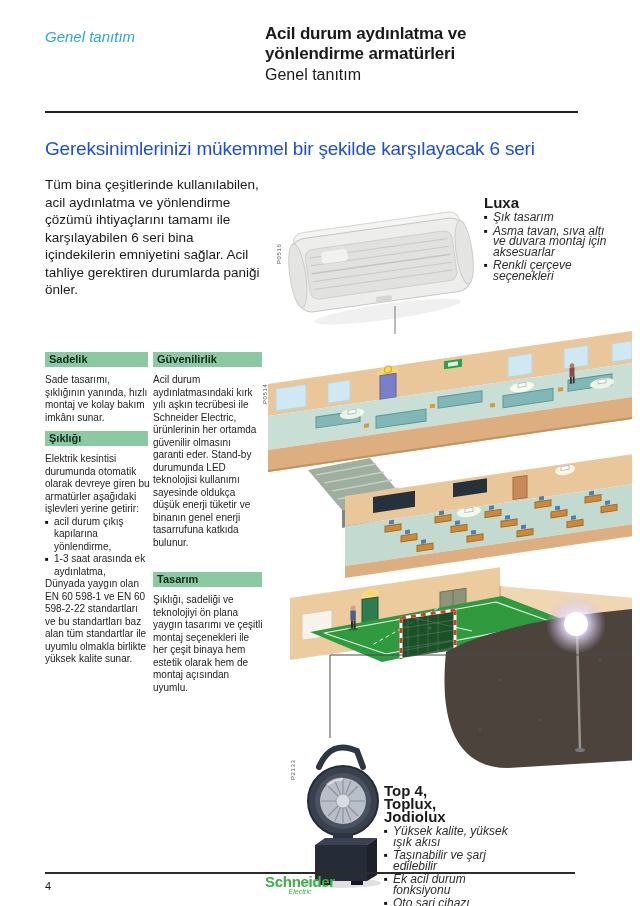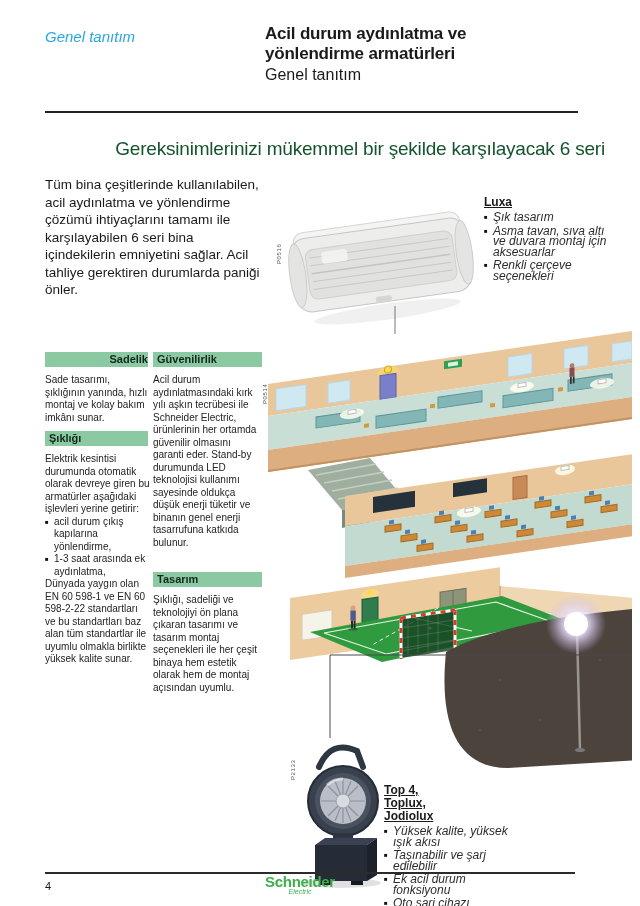--- a/index.html
+++ b/index.html
@@ -11,44 +11,44 @@
 
   
   .eyebrow { left:45px; top:28px; font-size:15px; font-style:italic; color:#2ba6df; }
   .title-block { left:265px; top:24px; width:330px; }
   .title-line { font-size:17px; font-weight:bold; line-height:20px; letter-spacing:-.2px; }
   .subtitle { font-size:16px; line-height:20px; margin-top:1px; }
   .top-rule { left:45px; top:111px; width:533px; height:2px; background:#222; }
   .edge-marker { left:632px; top:114px; width:8px; height:7px; background:#34a853; }
 
   
-  .headline { left:45px; top:138px; width:560px; font-size:19px; color:#14532d; letter-spacing:-.2px;text-align:right; }
+  .headline { left:45px; top:138px; width:560px; font-size:19px; color:#1d4ed8; letter-spacing:-.2px; }
   .intro { left:45px; top:176px; width:219px; font-size:13.5px; line-height:17.5px; }
 
   
   .prod-label { width:132px; }
   .luxa-label { left:484px; top:196px; }
   .top4-label { left:384px; top:784px; width:134px; }
-  .prod-name { font-size:12px; font-weight:bold; line-height:13px;text-decoration:underline; }
+  .prod-name { font-size:15px; font-weight:bold; line-height:13px; }
   .feat { font-size:12px; font-style:italic; color:#2c2c2c; line-height:10.5px; margin-top:3px; padding-left:9px; position:relative; }
   .feat::before { content:"■"; position:absolute; left:0; top:0; font-size:6px; font-style:normal; color:#111; }
 
   
   .photo-code { font-size:6px; color:#555; letter-spacing:.6px;
     transform:rotate(-90deg); transform-origin:left top; white-space:nowrap; }
 
   
   .sec-head { height:14px; background:#8bc9a3; font-size:11px; font-weight:bold;
     color:#12281c; padding:1px 0 0 4px; }
   .sec-body { font-size:10px; line-height:12.5px; color:#222; }
   .sec-body p { margin:0 0 0 0; }
   .sec-bullet { position:relative; padding-left:9px; }
   .sec-bullet::before { content:"■"; position:absolute; left:0; top:0; font-size:6px; color:#111; }
 
-  .col-l-head1 { left:45px; top:352px; width:99px;text-align:right; }
+  .col-l-head1 { left:45px; top:352px; width:99px; }
   .col-l-body1 { left:45px; top:374px; width:104px; }
   .col-l-head2 { left:45px; top:431px; width:99px; }
   .col-l-body2 { left:45px; top:453px; width:105px; }
   .col-m-head1 { left:153px; top:352px; width:105px; }
   .col-m-body1 { left:153px; top:374px; width:108px; }
   .col-m-head2 { left:153px; top:572px; width:105px; }
   .col-m-body2 { left:153px; top:594px; width:110px; }
 
   
   .luxa-photo { left:283px; top:198px; width:196px; height:132px; }
@@ -116,21 +116,21 @@
     <p>Elektrik kesintisi durumunda otomatik olarak devreye giren bu armatürler aşağıdaki işlevleri yerine getirir:</p>
     <div class="sec-bullet">acil durum çıkış kapılarına yönlendirme,</div>
     <div class="sec-bullet">1-3 saat arasında ek aydınlatma,</div>
     <p>Dünyada yaygın olan EN 60 598-1 ve EN 60 598-2-22 standartları ve bu standartları baz alan tüm standartlar ile uyumlu olmakla birlikte yüksek kalite sunar.</p>
   </div>
 
   <div class="abs sec-head col-m-head1">Güvenilirlik</div>
   <div class="abs sec-body col-m-body1">Acil durum aydınlatmasındaki kırk yılı aşkın tecrübesi ile Schneider Electric, ürünlerinin her ortamda güvenilir olmasını garanti eder. Stand-by durumunda LED teknolojisi kullanımı sayesinde oldukça düşük enerji tüketir ve binanın genel enerji tasarrufuna katkıda bulunur.</div>
 
   <div class="abs sec-head col-m-head2">Tasarım</div>
-  <div class="abs sec-body col-m-body2">Şıklığı, sadeliği ve teknolojiyi ön plana çıkaran tasarımı ve tasarım montaj seçenekleri ile her çeşit binaya hem estetik olarak hem de montaj açısından uyumlu.</div>
+  <div class="abs sec-body col-m-body2">Şıklığı, sadeliği ve teknolojiyi ön plana yaygın tasarımı ve çeşitli montaj seçenekleri ile her çeşit binaya hem estetik olarak hem de montaj açısından uyumlu.</div>
 
   <svg class="abs illu" viewBox="0 0 390 500">
 
     <line x1="145" y1="6" x2="145" y2="34" stroke="#777" stroke-width="1"></line>
 
     <g>
 
       <g transform="translate(18,84) skewY(-8.3)">
         <rect x="0" y="0" width="372" height="32" fill="#e9c79b"></rect>
         <rect x="8" y="6" width="30" height="22" fill="#cfe8f2" stroke="#b7d7e4"></rect>

